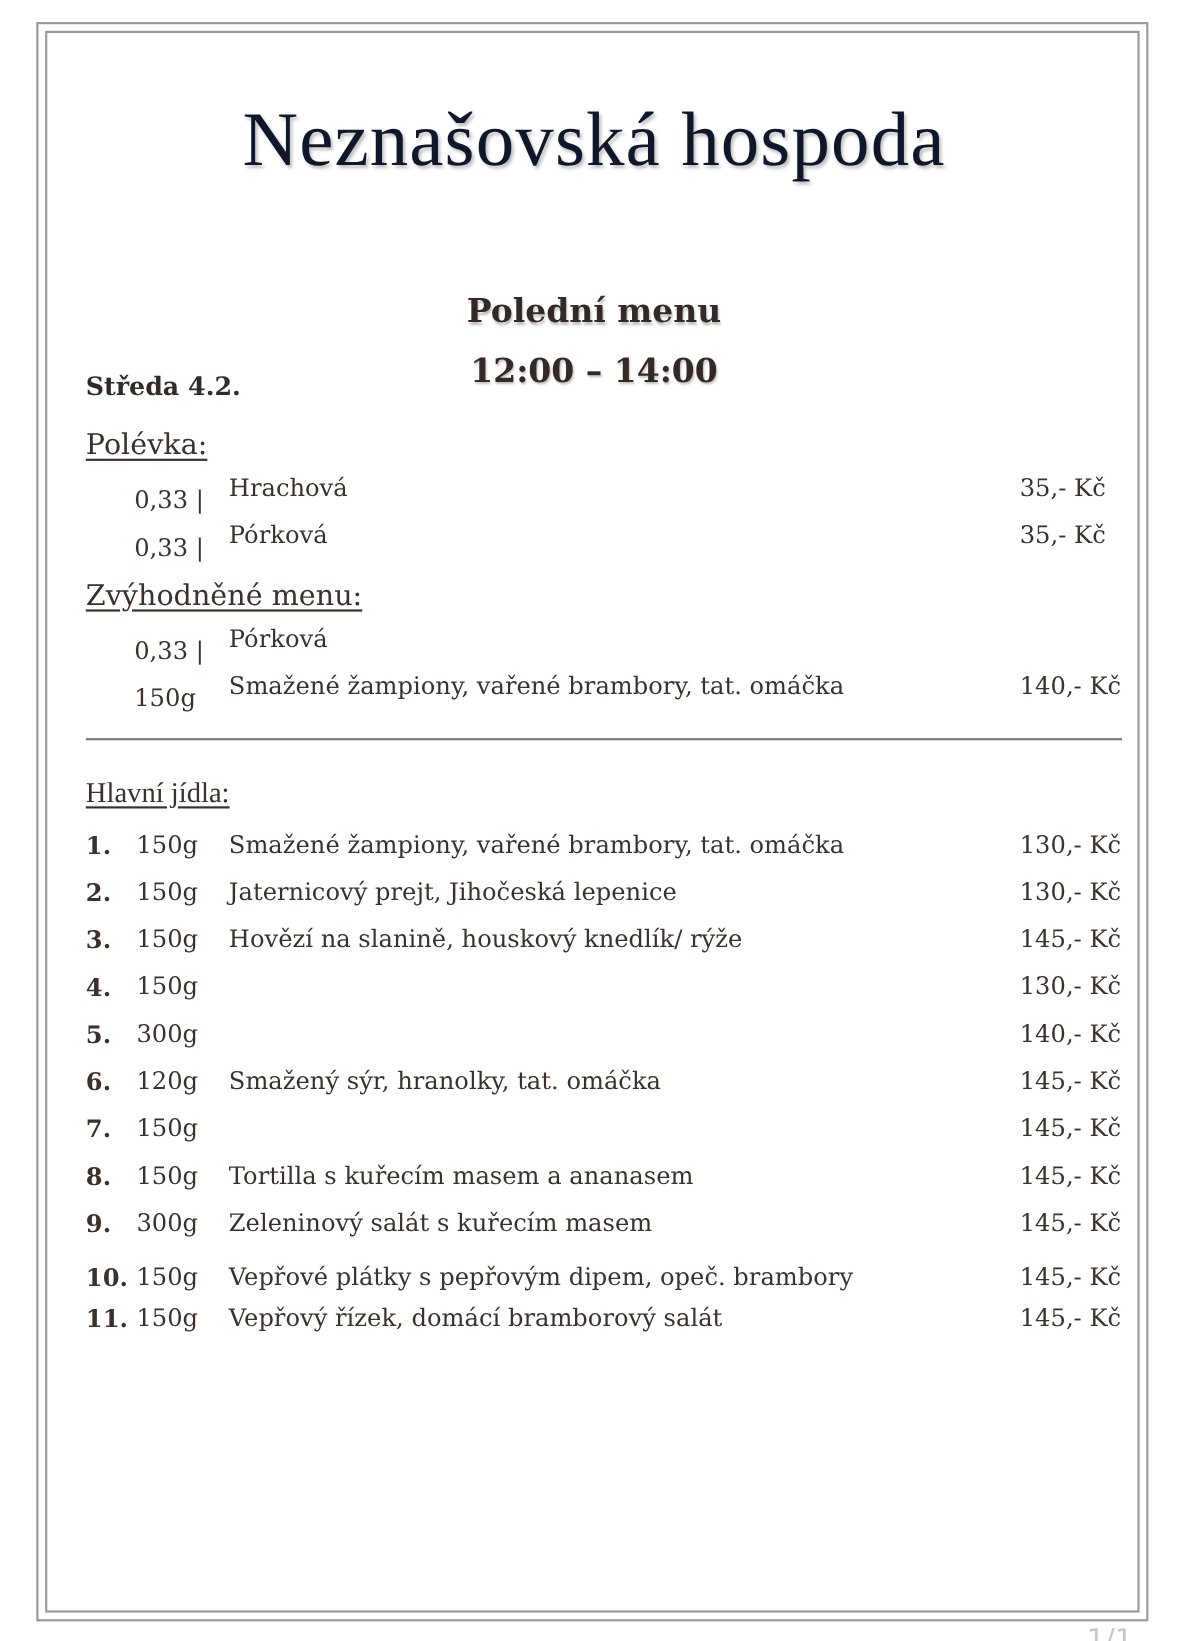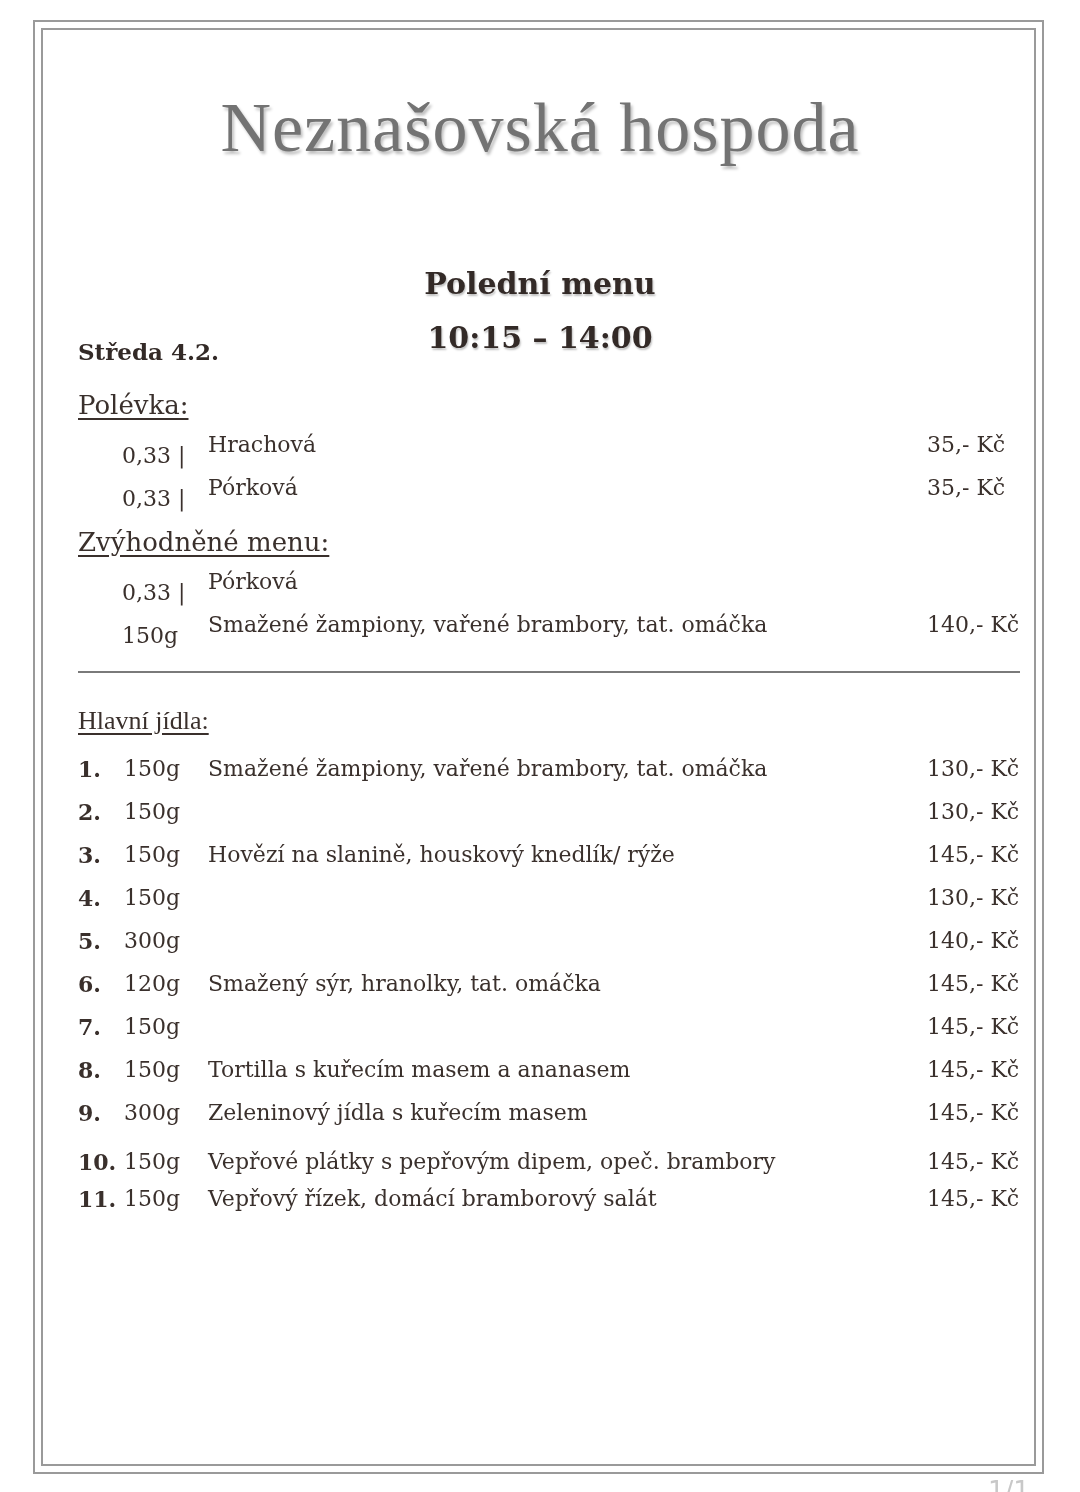--- a/index.html
+++ b/index.html
@@ -4,21 +4,21 @@
 <style>
   html, body { margin: 0; padding: 0; background: #ffffff; }
   body { width: 1080px; height: 1492px; position: relative; overflow: hidden;
          font-family: "DejaVu Serif", "Liberation Serif", serif; color: #3a302c; }
   .frame-outer { position: absolute; left: 33px; top: 20px; width: 1011px; height: 1454px;
                  border: 2px solid #9a9a9a; box-sizing: border-box; }
   .frame-inner { position: absolute; left: 41px; top: 28px; width: 995px; height: 1438px;
                  border: 2px solid #9a9a9a; box-sizing: border-box; }
   .title { position: absolute; left: 0; right: 0; top: 88px; text-align: center;
            font-family: "Liberation Serif", "DejaVu Serif", serif; font-size: 70px;
-           color: #737373; letter-spacing: 1px; text-shadow: 2px 3px 3px rgba(0,0,0,0.25); }
+           color: #0f172a; letter-spacing: 1px; text-shadow: 2px 3px 3px rgba(0,0,0,0.25); }
   .subtitle { position: absolute; left: 0; right: 0; text-align: center; font-weight: bold;
               font-size: 30px; color: #332a27; text-shadow: 1px 2px 2px rgba(0,0,0,0.25);
               font-family: "DejaVu Serif", serif; margin-top: 44px; }
   .sub1 { top: 222px; }
   .sub2 { top: 276px; }
   .day { position: absolute; left: 78px; top: 338px; font-weight: bold; font-size: 23px; color: #332a27; }
   .section { position: absolute; left: 78px; font-size: 26px; text-decoration: underline;
              text-underline-offset: 4px; color: #3a302c; }
   .row { position: absolute; left: 78px; right: 60px; height: 32px; font-size: 22px; color: #3a302c; }
   .row .num { position: absolute; left: 0; font-weight: bold; }
@@ -32,21 +32,21 @@
               font-size: 26px; color: #c8c8c8; }
 </style>
 </head>
 <body>
 
 <div class="frame-outer"></div>
 <div class="frame-inner"></div>
 
 <div class="title">Neznašovská hospoda</div>
 <div class="subtitle sub1">Polední menu</div>
-<div class="subtitle sub2">10:15 – 14:00</div>
+<div class="subtitle sub2">12:00 – 14:00</div>
 
 <div class="day">Středa 4.2.</div>
 
 <div class="section" style="top:390px;">Polévka:</div>
 <div class="row" style="top:432px;">
   <span class="qty indent">0,33 |</span>
   <span class="name">Hrachová</span>
   <span class="price">35,- Kč</span>
 </div>
 <div class="row" style="top:475px;">
@@ -74,20 +74,21 @@
 <div id="main-list">
     <div class="row" style="top: 756px;">
       <span class="num">1.</span>
       <span class="qty">150g</span>
       <span class="name">Smažené žampiony, vařené brambory, tat. omáčka</span>
       <span class="price">130,- Kč</span>
     </div>
     <div class="row" style="top: 799px;">
       <span class="num">2.</span>
       <span class="qty">150g</span>
+      <span class="name">Jaternicový prejt, Jihočeská lepenice</span>
       <span class="price">130,- Kč</span>
     </div>
     <div class="row" style="top: 842px;">
       <span class="num">3.</span>
       <span class="qty">150g</span>
       <span class="name">Hovězí na slanině, houskový knedlík/ rýže</span>
       <span class="price">145,- Kč</span>
     </div>
     <div class="row" style="top: 885px;">
       <span class="num">4.</span>
@@ -112,21 +113,21 @@
     </div>
     <div class="row" style="top: 1057px;">
       <span class="num">8.</span>
       <span class="qty">150g</span>
       <span class="name">Tortilla s kuřecím masem a ananasem</span>
       <span class="price">145,- Kč</span>
     </div>
     <div class="row" style="top: 1100px;">
       <span class="num">9.</span>
       <span class="qty">300g</span>
-      <span class="name">Zeleninový jídla s kuřecím masem</span>
+      <span class="name">Zeleninový salát s kuřecím masem</span>
       <span class="price">145,- Kč</span>
     </div>
     <div class="row" style="top: 1149px;">
       <span class="num">10.</span>
       <span class="qty">150g</span>
       <span class="name">Vepřové plátky s pepřovým dipem, opeč. brambory</span>
       <span class="price">145,- Kč</span>
     </div>
     <div class="row" style="top: 1186px;">
       <span class="num">11.</span>

